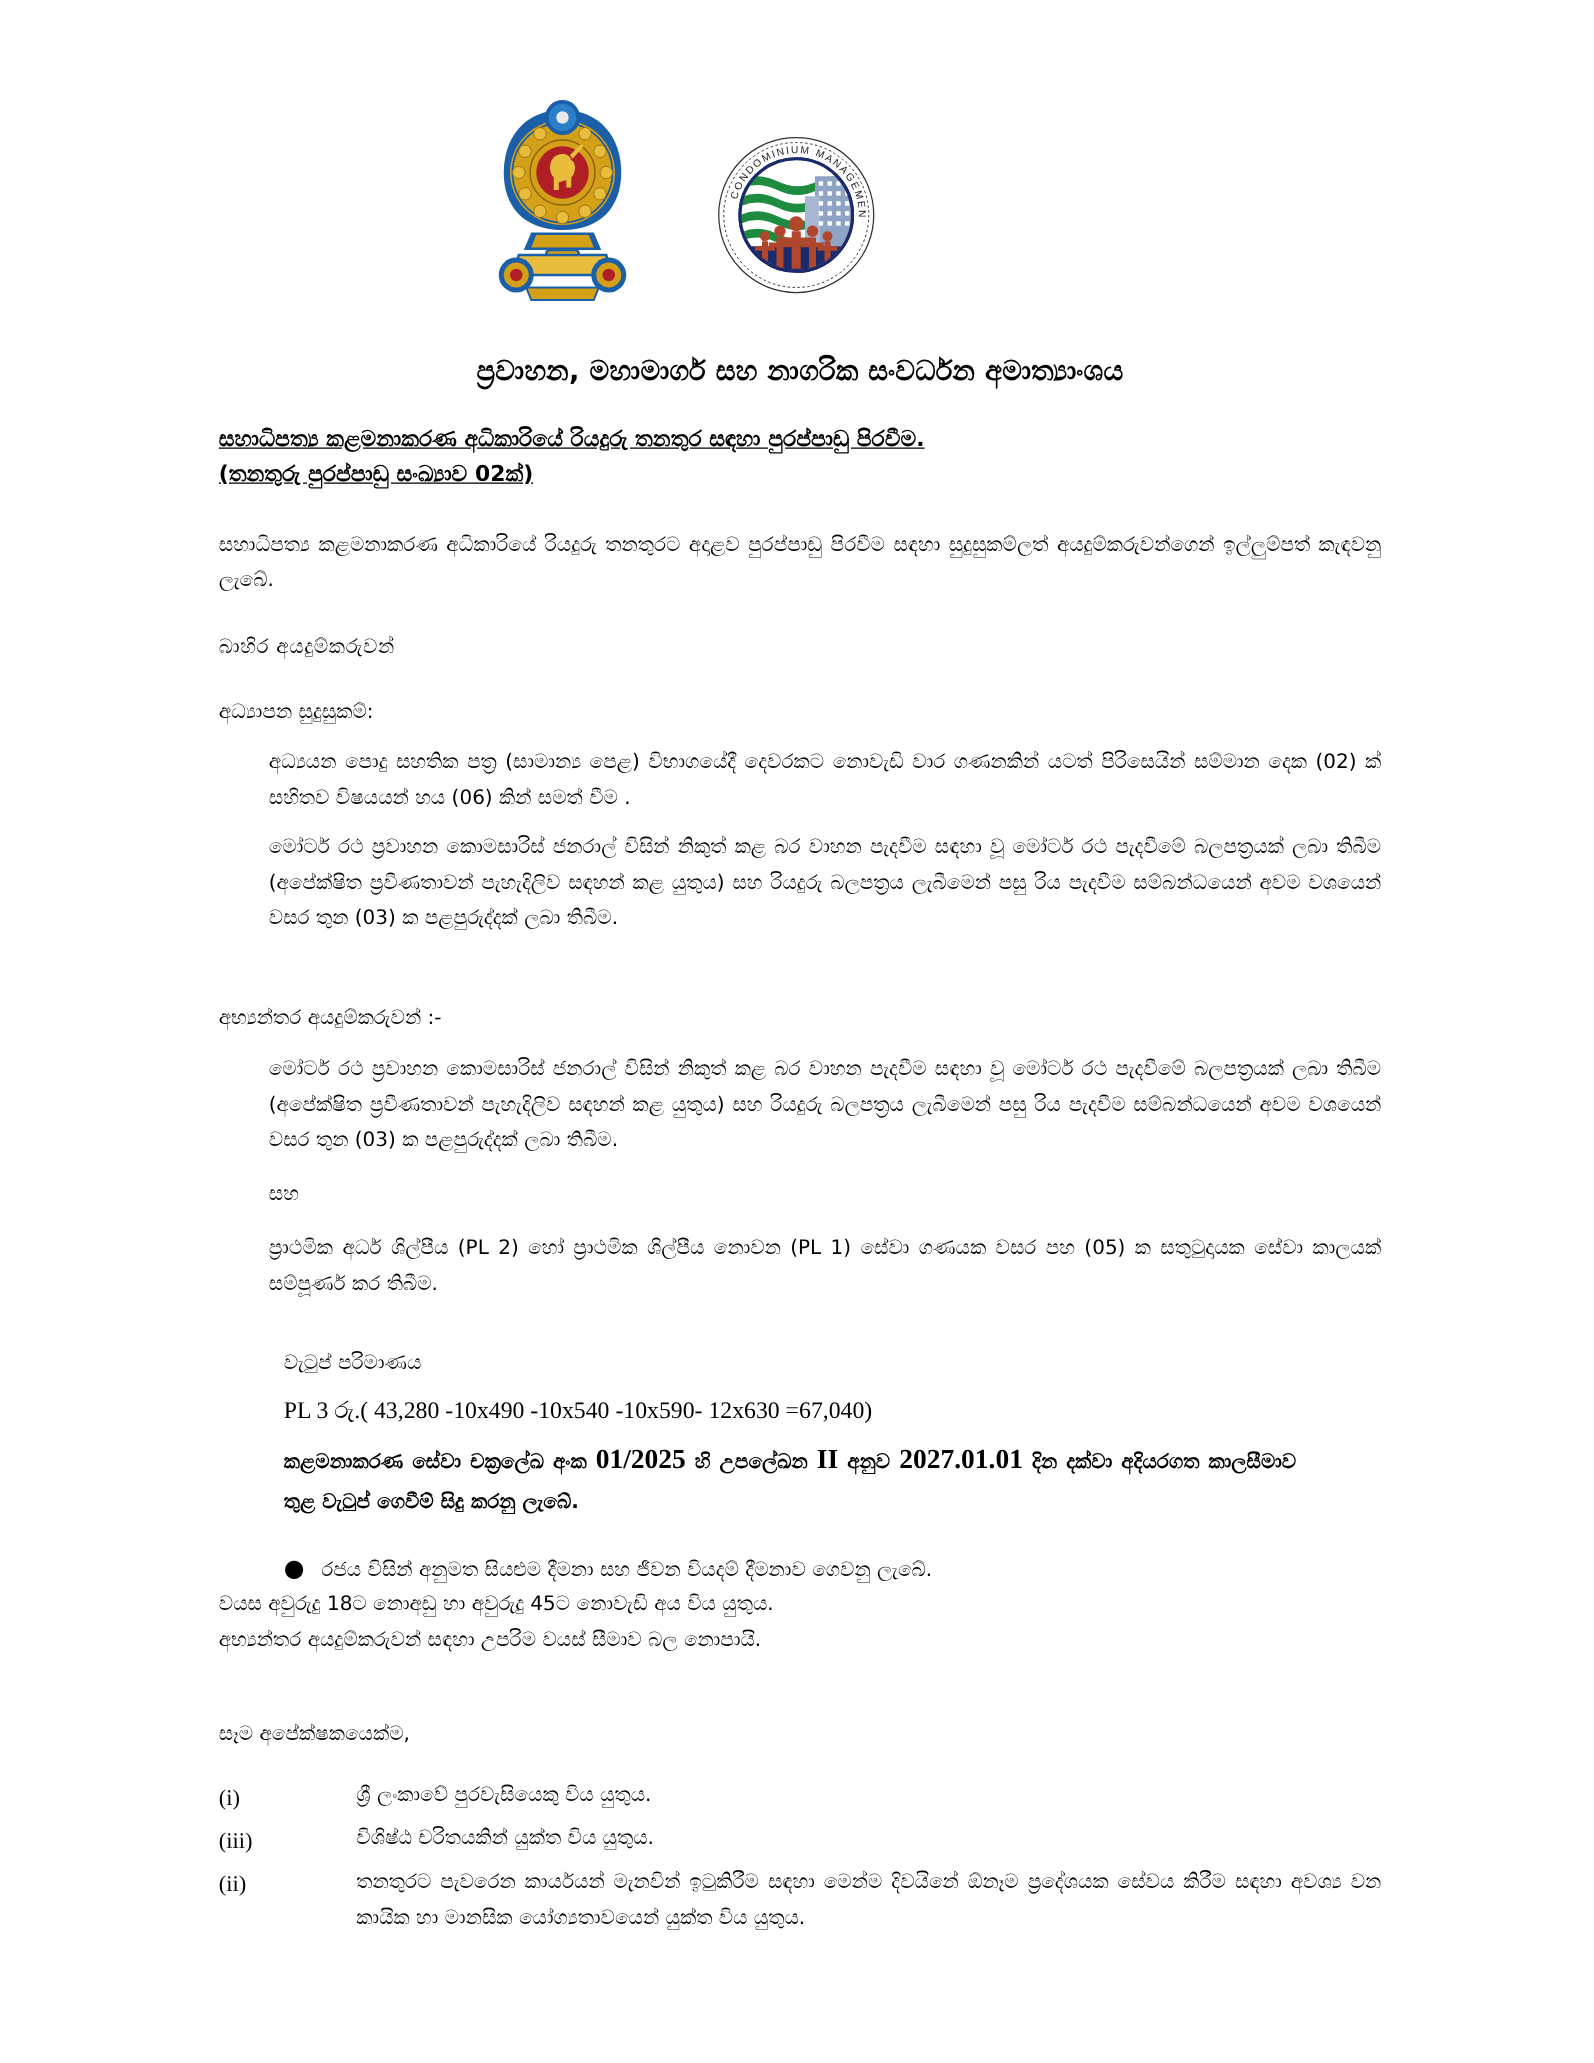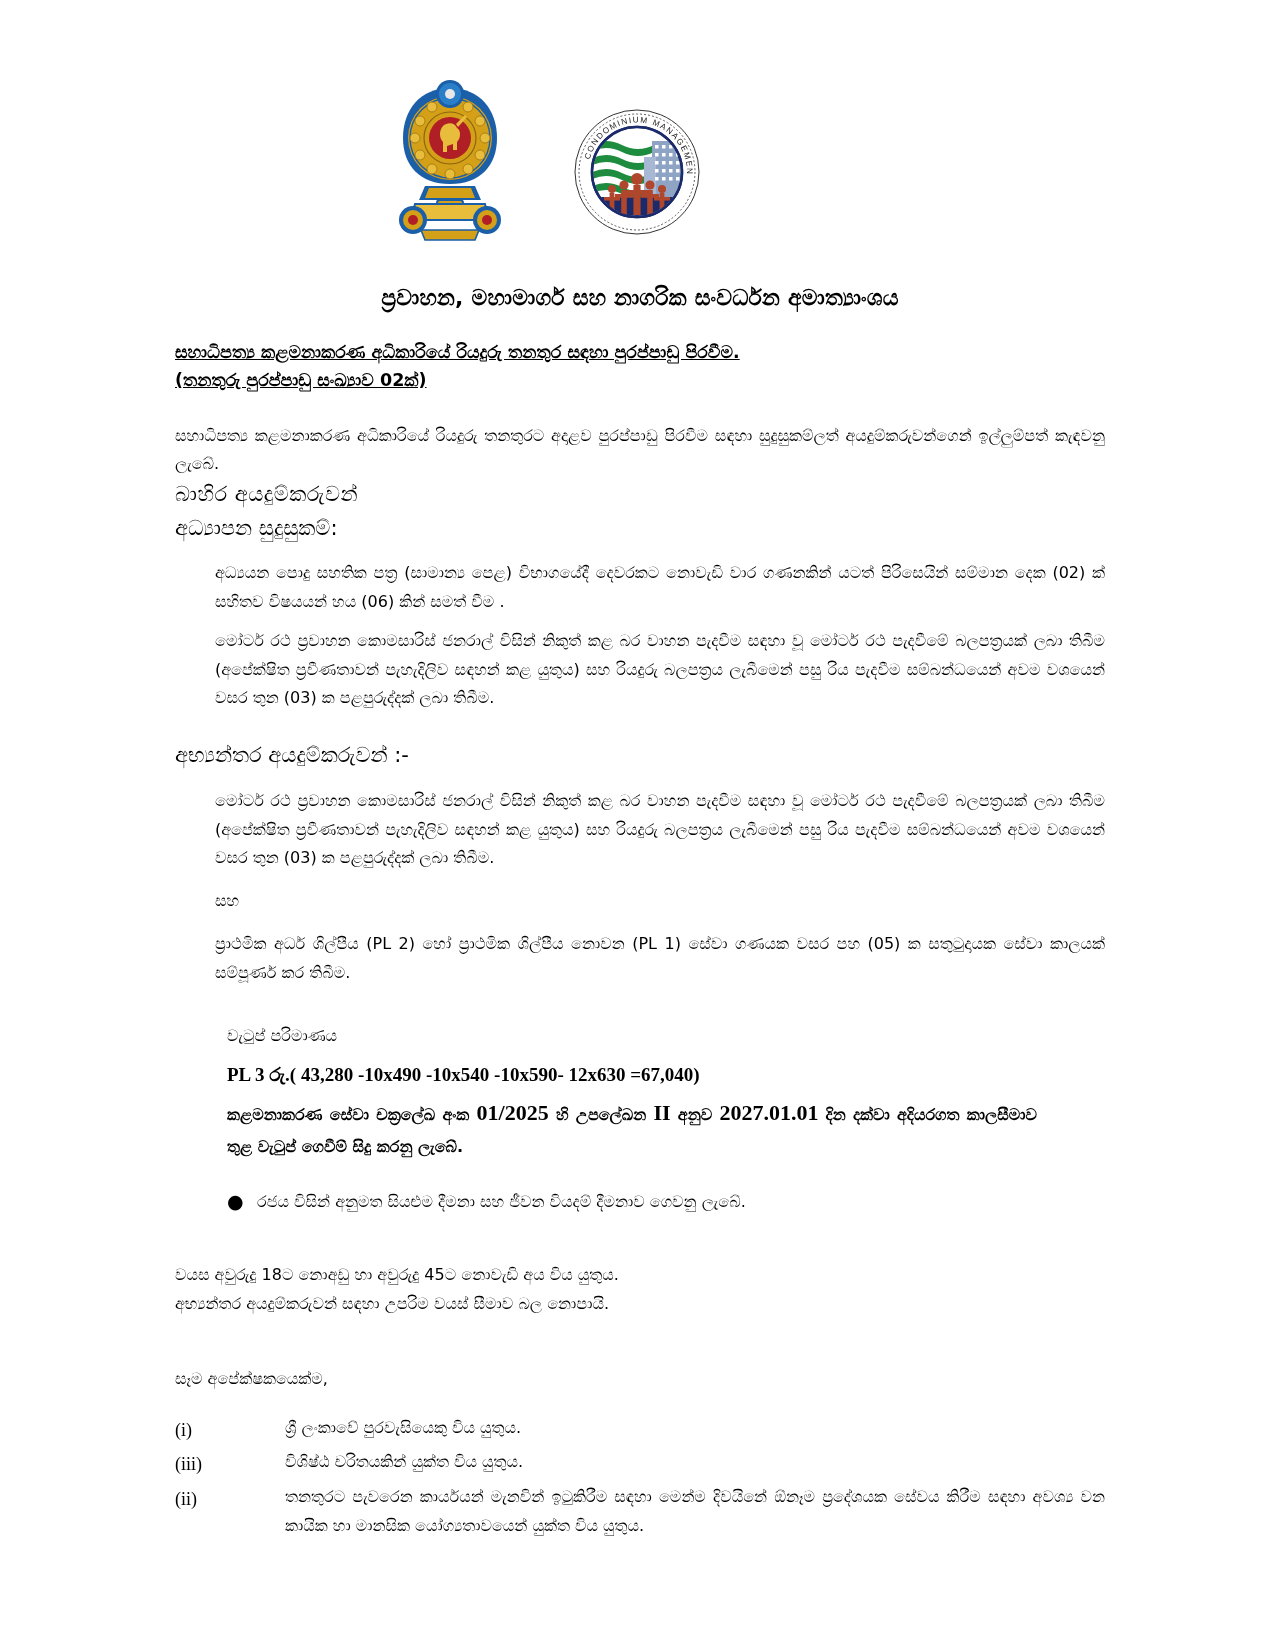--- a/index.html
+++ b/index.html
@@ -66,21 +66,22 @@
   .vacancy-heading .line2 {
     display: block;
   }
   .intro-para {
     margin-top: 28px;
     font-size: 16px;
     line-height: 1.75;
     text-align: justify;
   }
   .section-label {
-    font-size: 21px;
+    margin-top: 26px;
+    font-size: 16px;
     line-height: 1.6;
   }
   .section-label.spaced {
     letter-spacing: 0.5px;
   }
   .indent-para {
     margin-top: 14px;
     margin-left: 40px;
     font-size: 16px;
     line-height: 1.8;
@@ -101,21 +102,21 @@
     margin-top: 34px;
   }
   .salary-caption {
     font-size: 16px;
     line-height: 1.7;
   }
   .salary-scale {
     margin-top: 12px;
     font-family: "Liberation Serif", "DejaVu Serif", serif;
     font-size: 19px;
-    font-weight: bold;
+    font-weight: normal;
     line-height: 1.5;
   }
   .salary-note {
     margin-top: 4px;
     font-size: 16px;
     line-height: 1.8;
     font-weight: bold;
     text-align: justify;
     max-width: 810px;
   }
@@ -137,21 +138,20 @@
   .bullet-dot {
     width: 30px;
     flex: 0 0 30px;
     text-align: left;
     font-size: 19px;
     line-height: 1.45;
   }
 
   
   .age-block {
-    margin-top: 46px;
     font-size: 16px;
     line-height: 1.85;
   }
 
   
   .every-applicant {
     margin-top: 46px;
     font-size: 16px;
     line-height: 1.7;
   }

